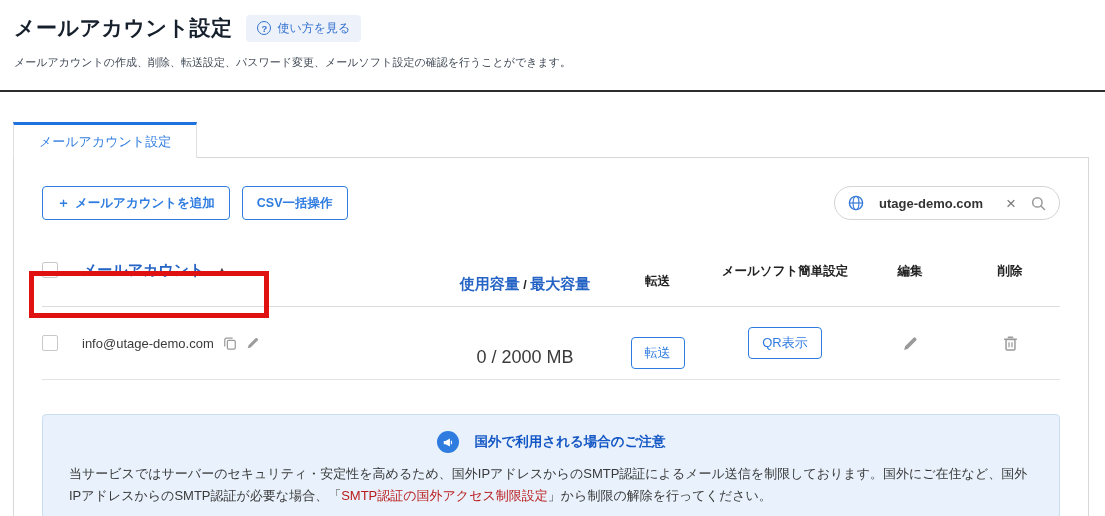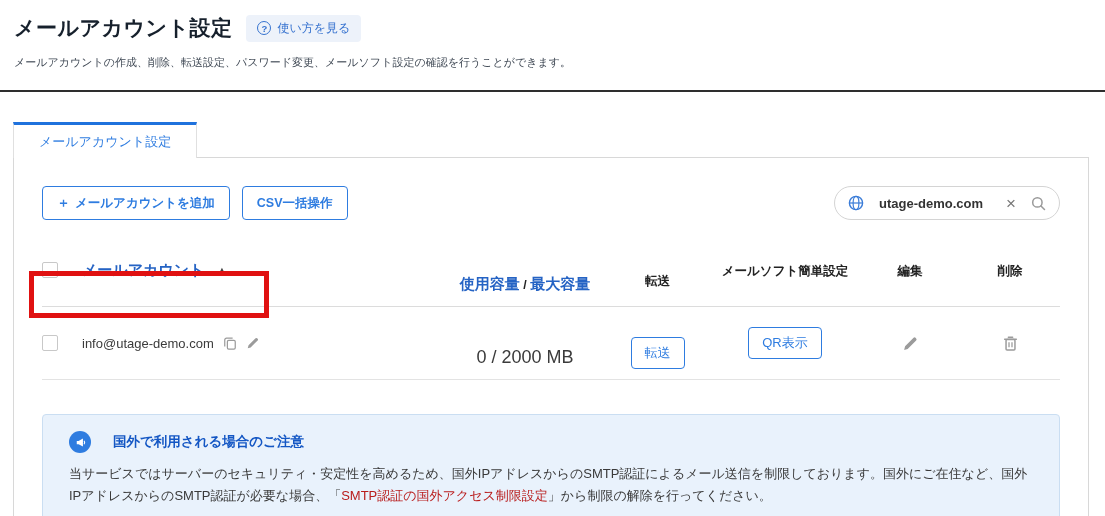--- a/index.html
+++ b/index.html
@@ -62,21 +62,21 @@
   .email-text { font-size:13px; color:#3b3b3b; }
   .usage-text { font-size:18px; color:#3b3b3b; }
   .row-btn { background:#fff; border:1px solid #2e7ce0; color:#2e7ce0; border-radius:4px;
     font-size:13px; padding:6px 13px; cursor:pointer; font-family:inherit; }
   .gray-ic { color:#9b9b9b; cursor:pointer; vertical-align:middle; }
   .mini-ic { color:#9b9b9b; cursor:pointer; }
 
   
   .notice { margin-top:34px; background:#e9f2fc; border:1px solid #cadef2; border-radius:4px;
     padding:16px 26px 16px; }
-  .notice-head { display:flex; align-items:center; gap:22px; }
+  .notice-head { display:flex; align-items:center; gap:16px;justify-content:center; }
   .ann-circle { width:22px; height:22px; border-radius:50%; background:#2e7ce0; flex:none;
     display:flex; align-items:center; justify-content:center; }
   .notice-title { font-size:13.5px; font-weight:700; color:#1457c4; }
   .notice-body { margin-top:10px; font-size:13px; color:#3a3a3a; line-height:1.7; }
   .notice-link { color:#b91c1c; cursor:pointer; }
 
   
   .annotation-box { position:absolute; left:29px; top:271px; width:240px; height:47px;
     border:5px solid #e01111; z-index:10; pointer-events:none; }
 </style>

